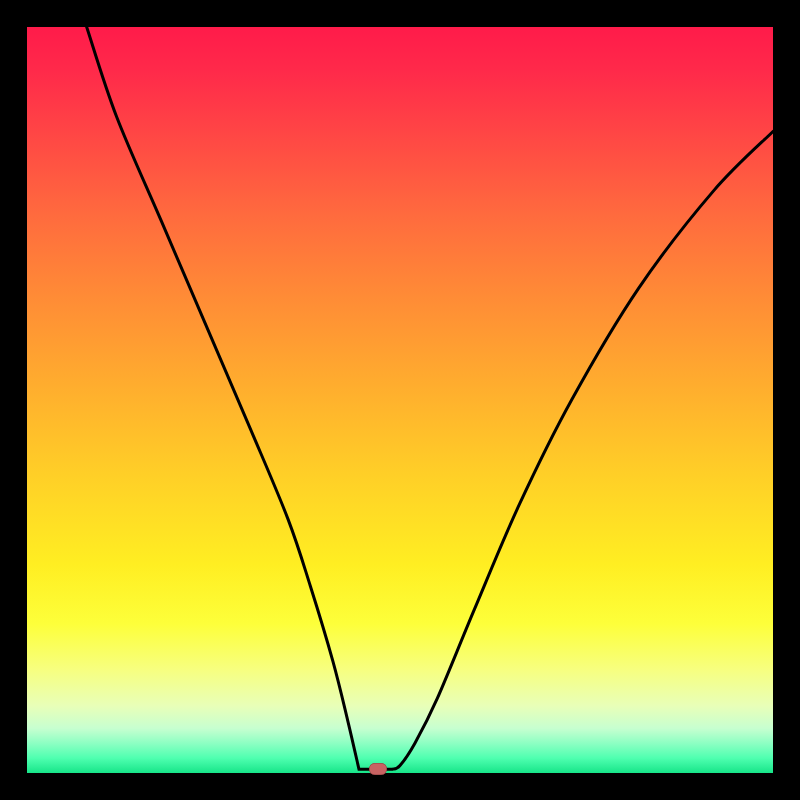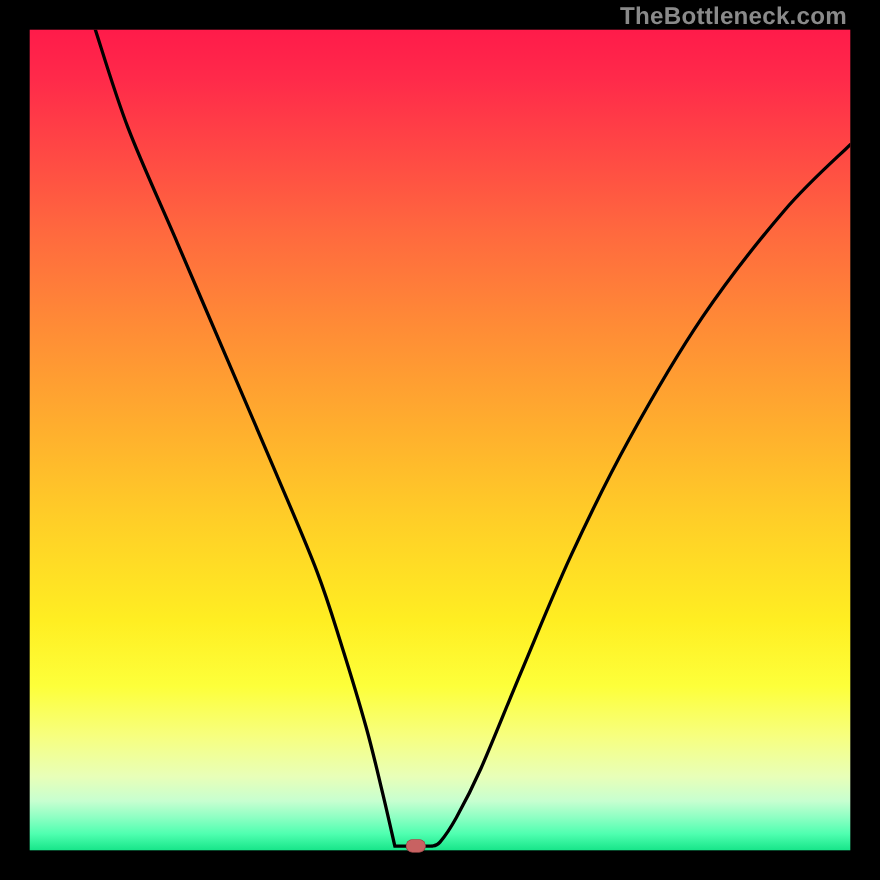--- a/index.html
+++ b/index.html
@@ -72,14 +72,13 @@
 
 <div class="frame">
   <div class="plot-area">
 
     <svg class="curve" width="746" height="746" viewBox="0 0 746 746">
       <path d="M 59.68 0.00 C 64.65 14.92 77.09 57.19 89.52 89.52 C 101.95 121.85 119.36 159.15 134.28 193.96 C 149.20 228.77 164.12 263.59 179.04 298.40 C 193.96 333.21 210.12 370.51 223.80 402.84 C 237.48 435.17 251.15 466.25 261.10 492.36 C 271.05 518.47 276.02 535.88 283.48 559.50 C 290.94 583.12 299.64 611.72 305.86 634.10 C 312.08 656.48 316.43 675.75 320.78 693.78 C 325.13 711.81 330.11 734.19 331.97 742.27 L 365.54 742.27 C 366.78 741.65 369.27 742.89 373.00 738.54 C 376.73 734.19 381.70 727.35 387.92 716.16 C 394.14 704.97 400.35 693.78 410.30 671.40 C 420.25 649.02 433.92 614.21 447.60 581.88 C 461.28 549.55 476.20 512.25 492.36 477.44 C 508.52 442.63 524.69 409.06 544.58 373.00 C 564.47 336.94 588.10 295.91 611.72 261.10 C 635.34 226.29 663.94 190.23 686.32 164.12 C 708.70 138.01 736.05 114.39 746.00 104.44" fill="none" stroke="#000" stroke-width="3" stroke-linecap="round"></path>
     </svg>
 
     <div class="marker" style="left: 341.62px; top: 736.27px;"></div>
   </div>
-  <div class="watermark">TheBottleneck.com</div>
 </div>
 
 </body></html>

